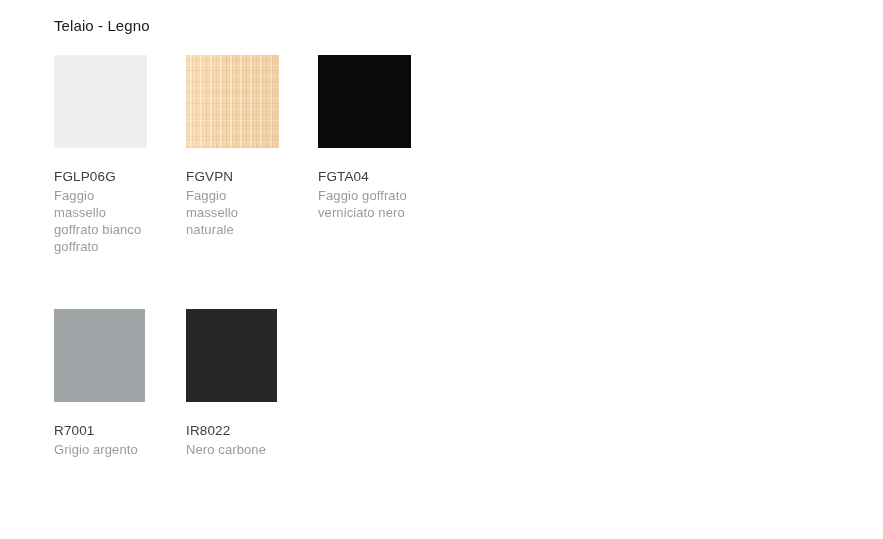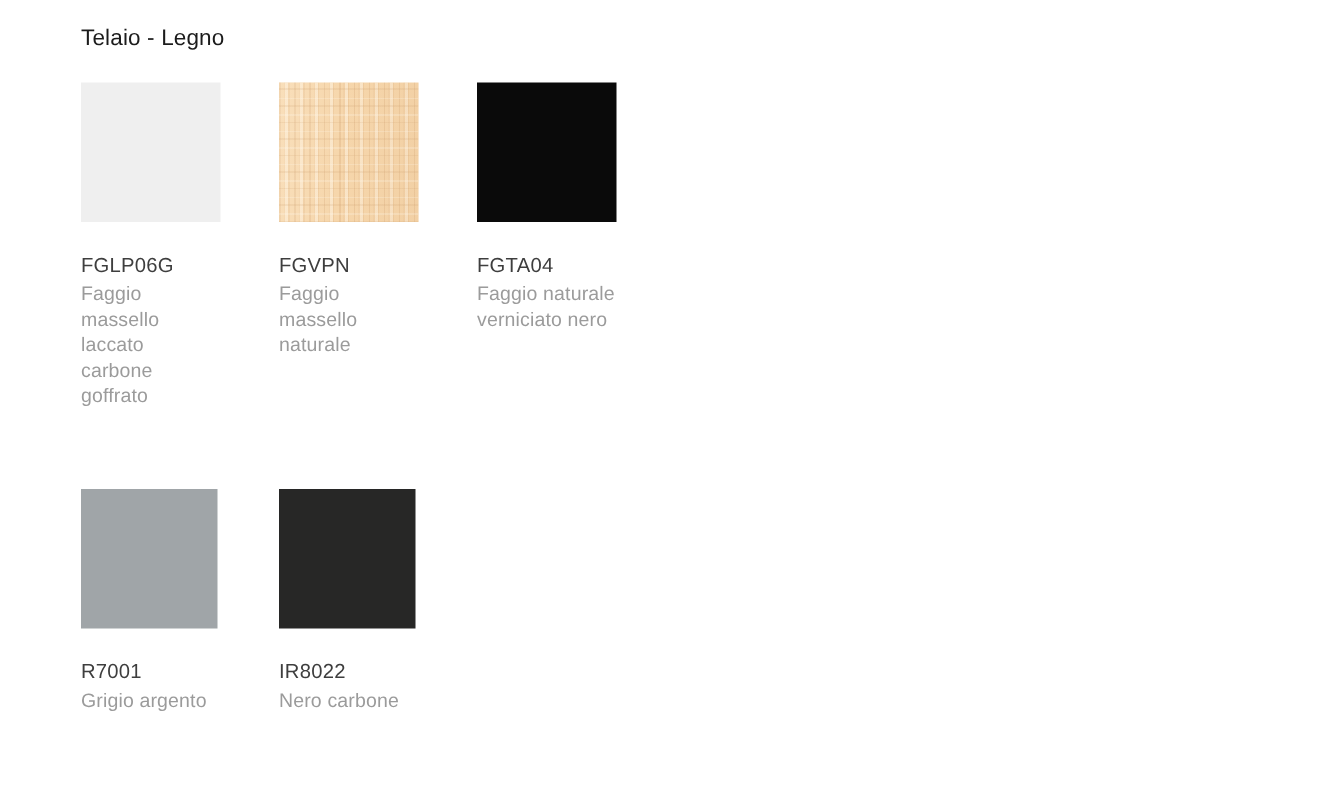--- a/index.html
+++ b/index.html
@@ -124,33 +124,33 @@
 
 <div class="page">
 
   <div class="section section-1">
     <h2 class="section-title">Telaio - Legno</h2>
     <div class="swatch-grid">
 
       <div class="swatch-cell">
         <span class="swatch-chip" id="chip-0-0" style="background-color: rgb(239, 239, 239);"></span>
         <div class="swatch-code">FGLP06G</div>
-        <div class="swatch-desc">Faggio massello laccato carbone goffrato</div>
+        <div class="swatch-desc">Faggio massello goffrato bianco goffrato</div>
       </div>
 
       <div class="swatch-cell">
         <span class="swatch-chip wood" id="chip-0-1" style="background-color: rgb(246, 214, 171);"></span>
         <div class="swatch-code">FGVPN</div>
         <div class="swatch-desc">Faggio massello naturale</div>
       </div>
 
       <div class="swatch-cell">
         <span class="swatch-chip" id="chip-0-2" style="background-color: rgb(10, 10, 10);"></span>
         <div class="swatch-code">FGTA04</div>
-        <div class="swatch-desc">Faggio naturale verniciato nero</div>
+        <div class="swatch-desc">Faggio goffrato verniciato nero</div>
       </div>
 
     </div>
   </div>
 
   <div class="section-gap"></div>
 
   <div class="section section-2">
     <div class="swatch-grid">
 

